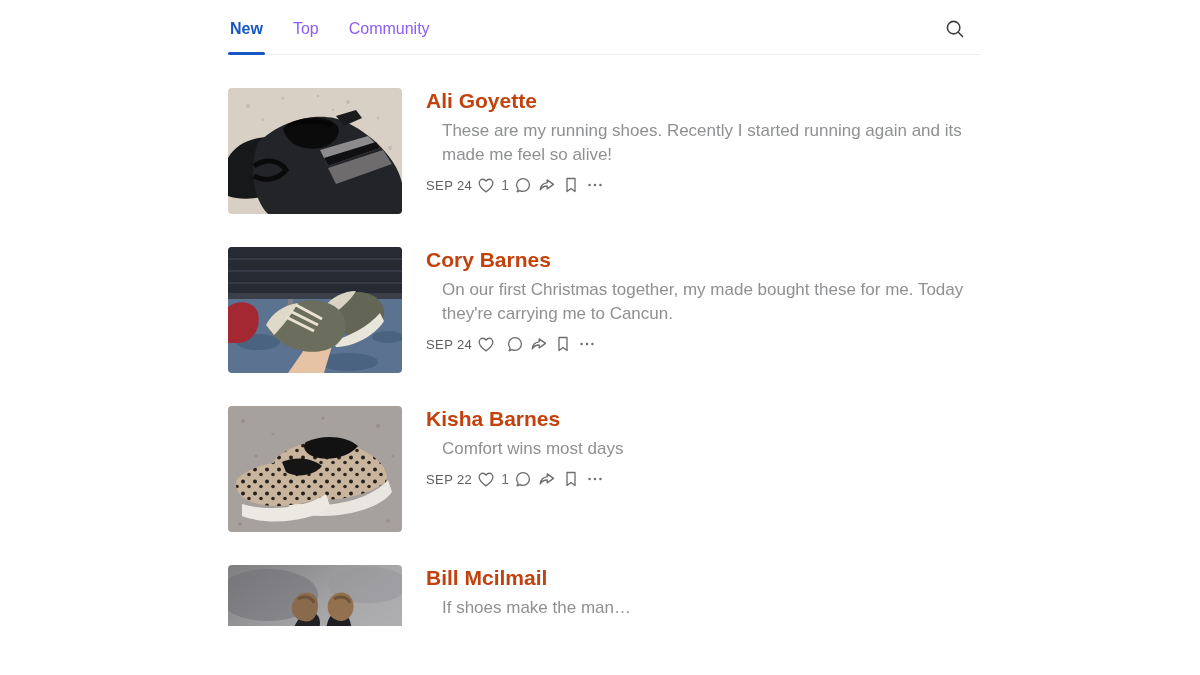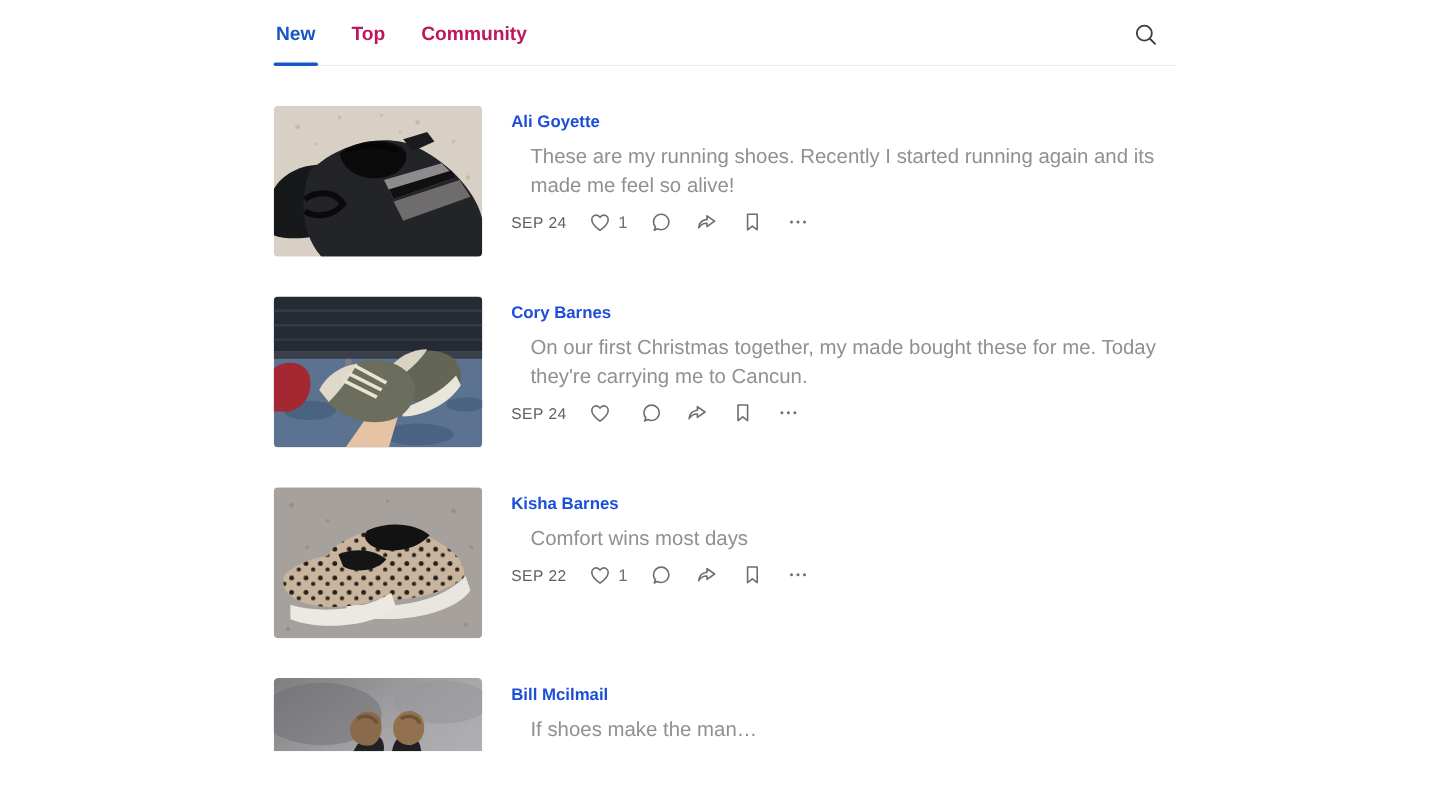--- a/index.html
+++ b/index.html
@@ -10,22 +10,22 @@
   }
   .container { width:752px; margin-left:228px; }
 
   
   .tabbar {
     position:relative; display:flex; align-items:flex-end;
     justify-content:space-between; height:55px; border-bottom:1px solid #ededee;
   }
   .tabs { display:flex; gap:26px; }
   .tab {
-    position:relative; padding:0 2px 15px; font-size:16px; color:#be185d;
-    text-decoration:none; cursor:pointer; line-height:20px;font-weight:bold;
+    position:relative; padding:0 2px 15px; font-size:16px; color:#8b5cf6;
+    text-decoration:none; cursor:pointer; line-height:20px;
   }
   .tab.active { color:#1757c4; font-weight:700; }
   .tab.active::after {
     content:""; position:absolute; left:0; right:0; bottom:-1px;
     height:3px; background:#1757c4; border-radius:3px;
   }
   .search-btn {
     background:none; border:0; padding:0 14px 14px 0; color:#3d3d3d; cursor:pointer;
   }
   .search-btn svg { width:22px; height:22px; display:block; }
@@ -33,28 +33,28 @@
   
   .feed { padding-top:33px; }
   .post { display:flex; gap:24px; margin-bottom:33px; }
   .thumb {
     flex:0 0 174px; width:174px; height:126px; border-radius:4px;
     overflow:hidden; display:block; cursor:pointer;
   }
   .thumb svg { width:100%; height:100%; display:block; }
   .content { flex:1; min-width:0; padding-top:1px; }
   .author {
-    font-size:14px; font-weight:700; color:#1d4ed8; line-height:24px;
+    font-size:21px; font-weight:700; color:#c2410c; line-height:24px;
     margin:0 0 6px; cursor:pointer;
   }
   .body {
     font-size:17px; color:#8f9092; line-height:24px; margin:0 16px 8px;
     max-width:556px;
   }
-  .actions { display:flex; align-items:center; gap:18px; color:#6e6e6e; }
+  .actions { display:flex; align-items:center; gap:4px; color:#6e6e6e; }
   .date { font-size:13px; color:#5e5e5e; letter-spacing:.4px; }
   .act {
     display:flex; align-items:center; gap:5px; background:none; border:0;
     padding:0; color:#6e6e6e; cursor:pointer; font-size:14px;
     font-family:"Liberation Sans", sans-serif;
   }
   .act svg { width:20px; height:20px; display:block; }
   .count { font-size:14px; color:#6e6e6e; line-height:20px; }
   .sprite { position:absolute; width:0; height:0; overflow:hidden; }
 </style>

